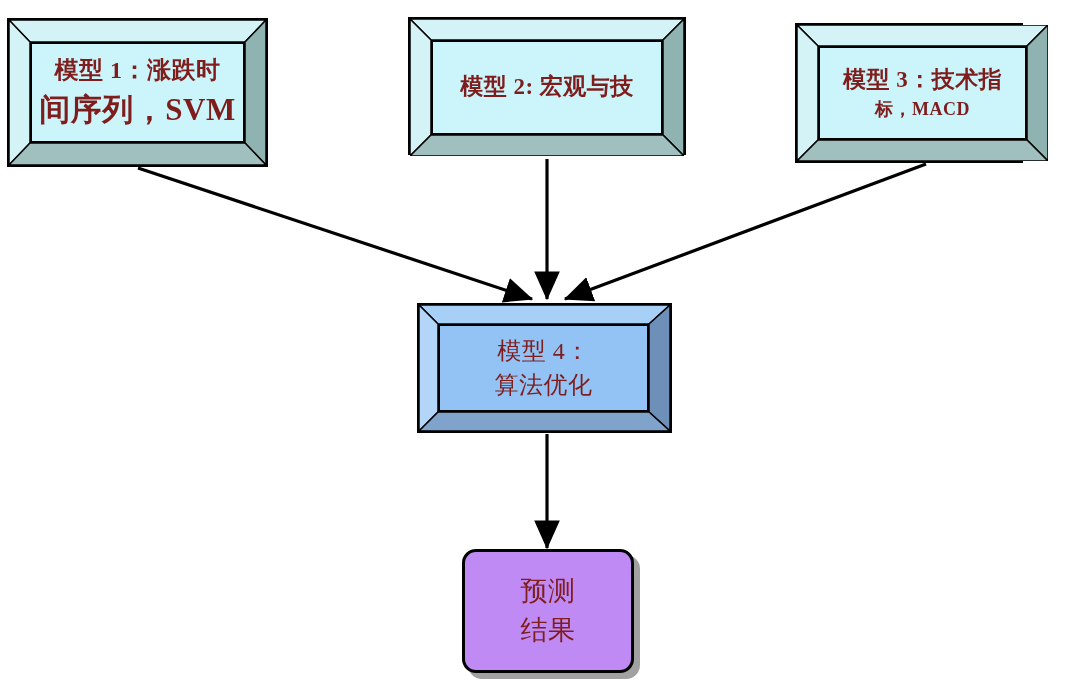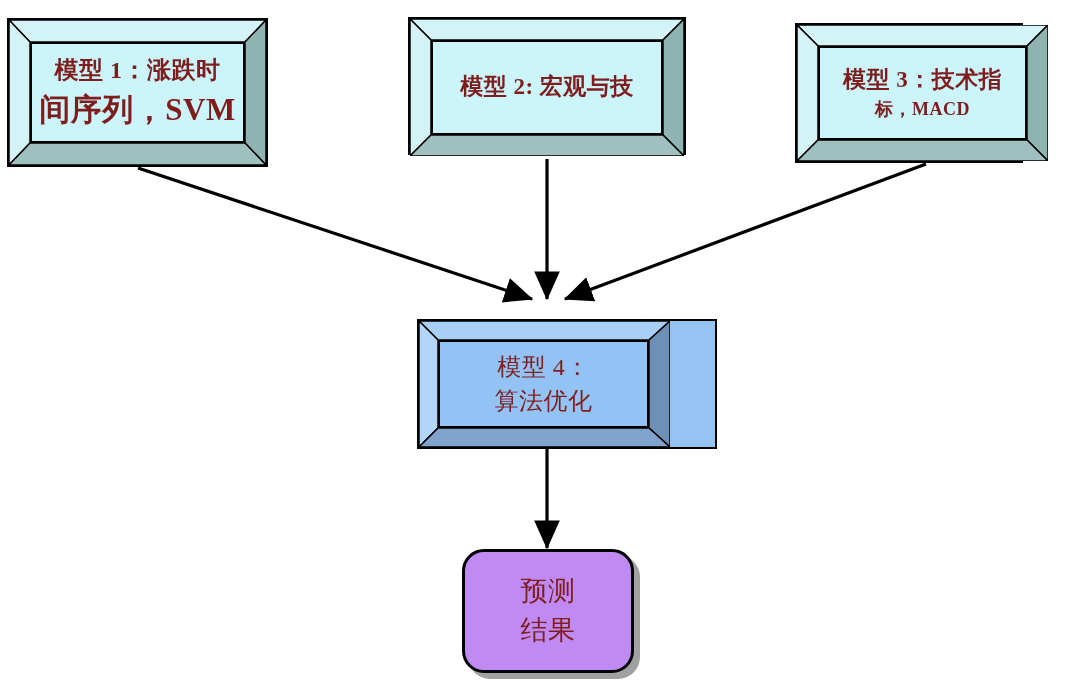--- a/index.html
+++ b/index.html
@@ -48,21 +48,21 @@
   .cyan .bevel-frame { background: #C8F0F4; }
   .cyan .face       { background: #CBF5FA; }
   
   .blue .bevel-frame { background: #96C4F2; }
   .blue .face       { background: #92C3F4; }
   
   .rounded-box {
     position: absolute;
     box-sizing: border-box;
     border: 3px solid #000000;
-    border-radius: 22px;
+    border-radius: 14px;
     background: #C08AF5;
     display: flex;
     flex-direction: column;
     align-items: center;
     justify-content: center;
     box-shadow: 6px 6px 0 rgba(130,130,130,0.75);
   }
   .rounded-box .box-text { line-height: 1.45; }
 
   
@@ -133,21 +133,21 @@
         <polygon points="251,0 251,136 230,115 230,21" fill="#8FB3B1" stroke="#000000" stroke-width="1.5"></polygon>
         <polygon points="0,136 21,115 230,115 251,136" fill="#9FC0BE" stroke="#000000" stroke-width="1.5"></polygon>
       </svg>
     </div>
     <div class="face" style="left:21px; top:21px; width:209px; height:94px;">
       <div class="box-text" style="font-size:23px;">模型 3：技术指</div>
       <div class="box-text" style="font-size:18px;">标，MACD</div>
     </div>
   </div>
 
-  <div class="bevel-box blue" style="left:417px; top:319px; width:300px; height:130px;">
+  <div class="bevel-box blue" style="left:417px; top:303px; width:255px; height:130px;">
     <div class="bevel-frame">
       <svg width="251" height="126" viewBox="0 0 251 126">
         <polygon points="0,0 251,0 230,19 19,19" fill="#A8D0F7" stroke="#000000" stroke-width="1.5"></polygon>
         <polygon points="0,0 19,19 19,107 0,126" fill="#B3D6F8" stroke="#000000" stroke-width="1.5"></polygon>
         <polygon points="251,0 251,126 230,107 230,19" fill="#6E8FB8" stroke="#000000" stroke-width="1.5"></polygon>
         <polygon points="0,126 19,107 230,107 251,126" fill="#7FA3CB" stroke="#000000" stroke-width="1.5"></polygon>
       </svg>
     </div>
     <div class="face" style="left:19px; top:19px; width:211px; height:88px;">
       <div class="box-text" style="font-size:24px; font-weight:normal;">模型 4：</div>

